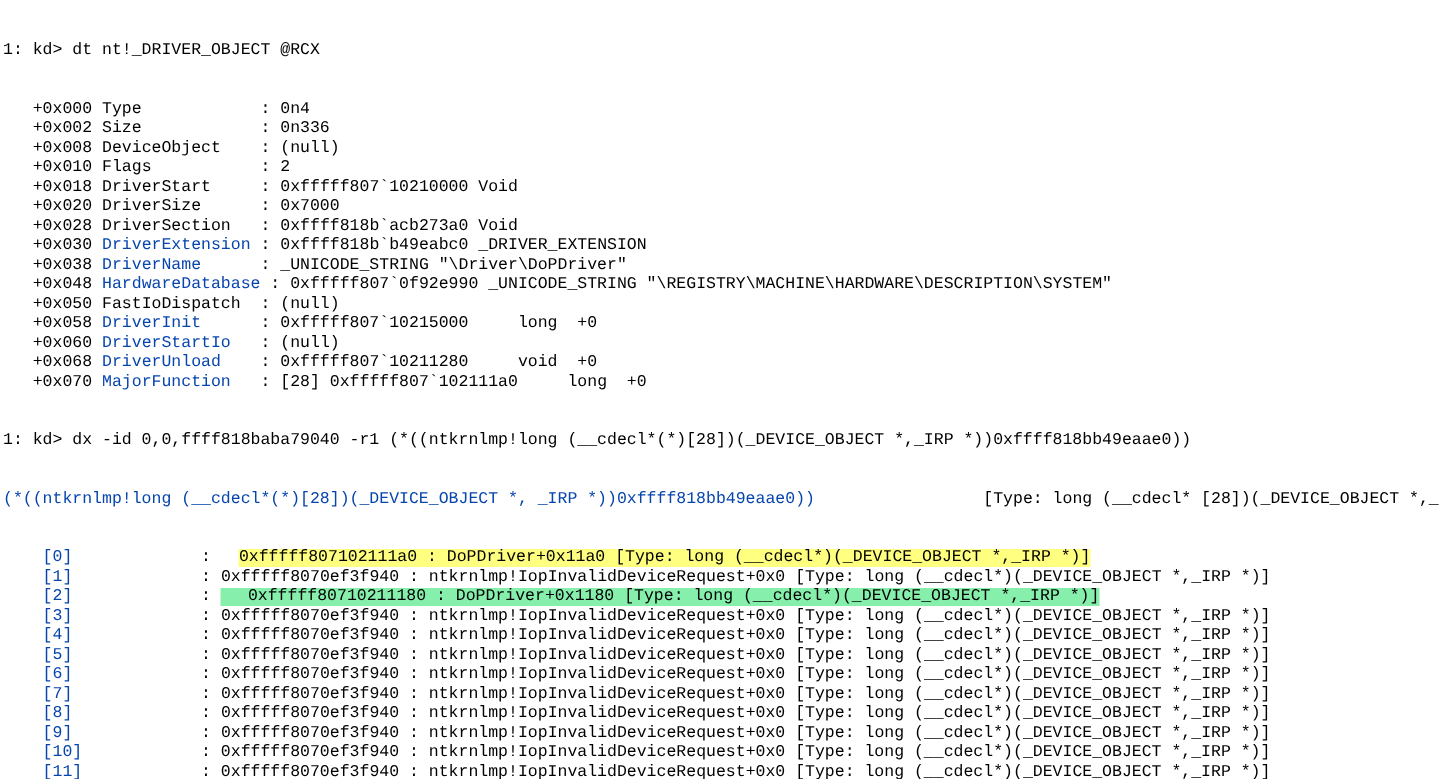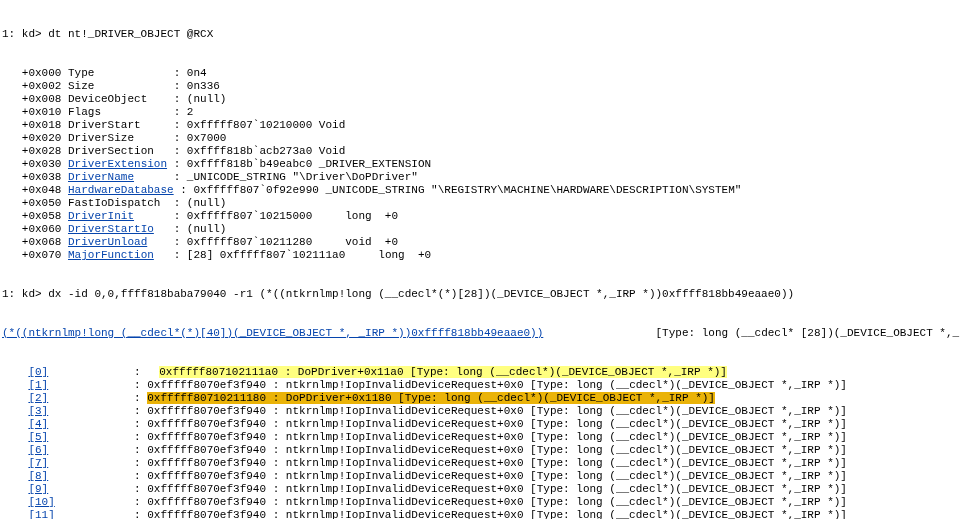--- a/index.html
+++ b/index.html
@@ -7,26 +7,26 @@
     font-family:"Consolas","Courier New",monospace;
     font-size:11px;
     line-height:13px;
     color:#000;
     white-space:pre;
     padding:2px;
     width:960px;
     overflow:hidden;
   }
   .line{display:block;}
-  a.link{color:#0645ad;text-decoration:underline;}
+  a.link{color:#0645ad;}
   .hl-yellow{background:#ffff80;margin-left:12px;}
-  .hl-green{background:#eab308;}
+  .hl-green{background:#86efac;padding-left:18px;}
 </style>
 </head>
 <body>
 
 <div class="term">
   <span class="line">1: kd&gt; dt nt!_DRIVER_OBJECT @RCX</span>
   <span id="fields-container"><span class="line"><span>   +0x000 </span><span>Type</span><span>            : 0n4</span></span><span class="line"><span>   +0x002 </span><span>Size</span><span>            : 0n336</span></span><span class="line"><span>   +0x008 </span><span>DeviceObject</span><span>    : (null)</span></span><span class="line"><span>   +0x010 </span><span>Flags</span><span>           : 2</span></span><span class="line"><span>   +0x018 </span><span>DriverStart</span><span>     : 0xfffff807`10210000 Void</span></span><span class="line"><span>   +0x020 </span><span>DriverSize</span><span>      : 0x7000</span></span><span class="line"><span>   +0x028 </span><span>DriverSection</span><span>   : 0xffff818b`acb273a0 Void</span></span><span class="line"><span>   +0x030 </span><a class="link">DriverExtension</a><span> : 0xffff818b`b49eabc0 _DRIVER_EXTENSION</span></span><span class="line"><span>   +0x038 </span><a class="link">DriverName</a><span>      : _UNICODE_STRING "\Driver\DoPDriver"</span></span><span class="line"><span>   +0x048 </span><a class="link">HardwareDatabase</a><span> : 0xfffff807`0f92e990 _UNICODE_STRING "\REGISTRY\MACHINE\HARDWARE\DESCRIPTION\SYSTEM"</span></span><span class="line"><span>   +0x050 </span><span>FastIoDispatch</span><span>  : (null)</span></span><span class="line"><span>   +0x058 </span><a class="link">DriverInit</a><span>      : 0xfffff807`10215000     long  +0</span></span><span class="line"><span>   +0x060 </span><a class="link">DriverStartIo</a><span>   : (null)</span></span><span class="line"><span>   +0x068 </span><a class="link">DriverUnload</a><span>    : 0xfffff807`10211280     void  +0</span></span><span class="line"><span>   +0x070 </span><a class="link">MajorFunction</a><span>   : [28] 0xfffff807`102111a0     long  +0</span></span></span>
   <span class="line">1: kd&gt; dx -id 0,0,ffff818baba79040 -r1 (*((ntkrnlmp!long (__cdecl*(*)[28])(_DEVICE_OBJECT *,_IRP *))0xffff818bb49eaae0))</span>
-  <span class="line"><a class="link">(*((ntkrnlmp!long (__cdecl*(*)[40])(_DEVICE_OBJECT *, _IRP *))0xffff818bb49eaae0))</a><span>                 [Type: long (__cdecl* [28])(_DEVICE_OBJECT *,_IRP *)]</span></span>
+  <span class="line"><a class="link">(*((ntkrnlmp!long (__cdecl*(*)[28])(_DEVICE_OBJECT *, _IRP *))0xffff818bb49eaae0))</a><span>                 [Type: long (__cdecl* [28])(_DEVICE_OBJECT *,_IRP *)]</span></span>
   <span id="entries-container"><span class="line"><span>    </span><a class="link">[0]</a><span>             : </span><span class="hl-yellow">0xfffff807102111a0 : DoPDriver+0x11a0 [Type: long (__cdecl*)(_DEVICE_OBJECT *,_IRP *)]</span></span><span class="line"><span>    </span><a class="link">[1]</a><span>             : </span><span>0xfffff8070ef3f940 : ntkrnlmp!IopInvalidDeviceRequest+0x0 [Type: long (__cdecl*)(_DEVICE_OBJECT *,_IRP *)]</span></span><span class="line"><span>    </span><a class="link">[2]</a><span>             : </span><span class="hl-green">0xfffff80710211180 : DoPDriver+0x1180 [Type: long (__cdecl*)(_DEVICE_OBJECT *,_IRP *)]</span></span><span class="line"><span>    </span><a class="link">[3]</a><span>             : </span><span>0xfffff8070ef3f940 : ntkrnlmp!IopInvalidDeviceRequest+0x0 [Type: long (__cdecl*)(_DEVICE_OBJECT *,_IRP *)]</span></span><span class="line"><span>    </span><a class="link">[4]</a><span>             : </span><span>0xfffff8070ef3f940 : ntkrnlmp!IopInvalidDeviceRequest+0x0 [Type: long (__cdecl*)(_DEVICE_OBJECT *,_IRP *)]</span></span><span class="line"><span>    </span><a class="link">[5]</a><span>             : </span><span>0xfffff8070ef3f940 : ntkrnlmp!IopInvalidDeviceRequest+0x0 [Type: long (__cdecl*)(_DEVICE_OBJECT *,_IRP *)]</span></span><span class="line"><span>    </span><a class="link">[6]</a><span>             : </span><span>0xfffff8070ef3f940 : ntkrnlmp!IopInvalidDeviceRequest+0x0 [Type: long (__cdecl*)(_DEVICE_OBJECT *,_IRP *)]</span></span><span class="line"><span>    </span><a class="link">[7]</a><span>             : </span><span>0xfffff8070ef3f940 : ntkrnlmp!IopInvalidDeviceRequest+0x0 [Type: long (__cdecl*)(_DEVICE_OBJECT *,_IRP *)]</span></span><span class="line"><span>    </span><a class="link">[8]</a><span>             : </span><span>0xfffff8070ef3f940 : ntkrnlmp!IopInvalidDeviceRequest+0x0 [Type: long (__cdecl*)(_DEVICE_OBJECT *,_IRP *)]</span></span><span class="line"><span>    </span><a class="link">[9]</a><span>             : </span><span>0xfffff8070ef3f940 : ntkrnlmp!IopInvalidDeviceRequest+0x0 [Type: long (__cdecl*)(_DEVICE_OBJECT *,_IRP *)]</span></span><span class="line"><span>    </span><a class="link">[10]</a><span>            : </span><span>0xfffff8070ef3f940 : ntkrnlmp!IopInvalidDeviceRequest+0x0 [Type: long (__cdecl*)(_DEVICE_OBJECT *,_IRP *)]</span></span><span class="line"><span>    </span><a class="link">[11]</a><span>            : </span><span>0xfffff8070ef3f940 : ntkrnlmp!IopInvalidDeviceRequest+0x0 [Type: long (__cdecl*)(_DEVICE_OBJECT *,_IRP *)]</span></span></span>
 </div>
 
 </body></html>

